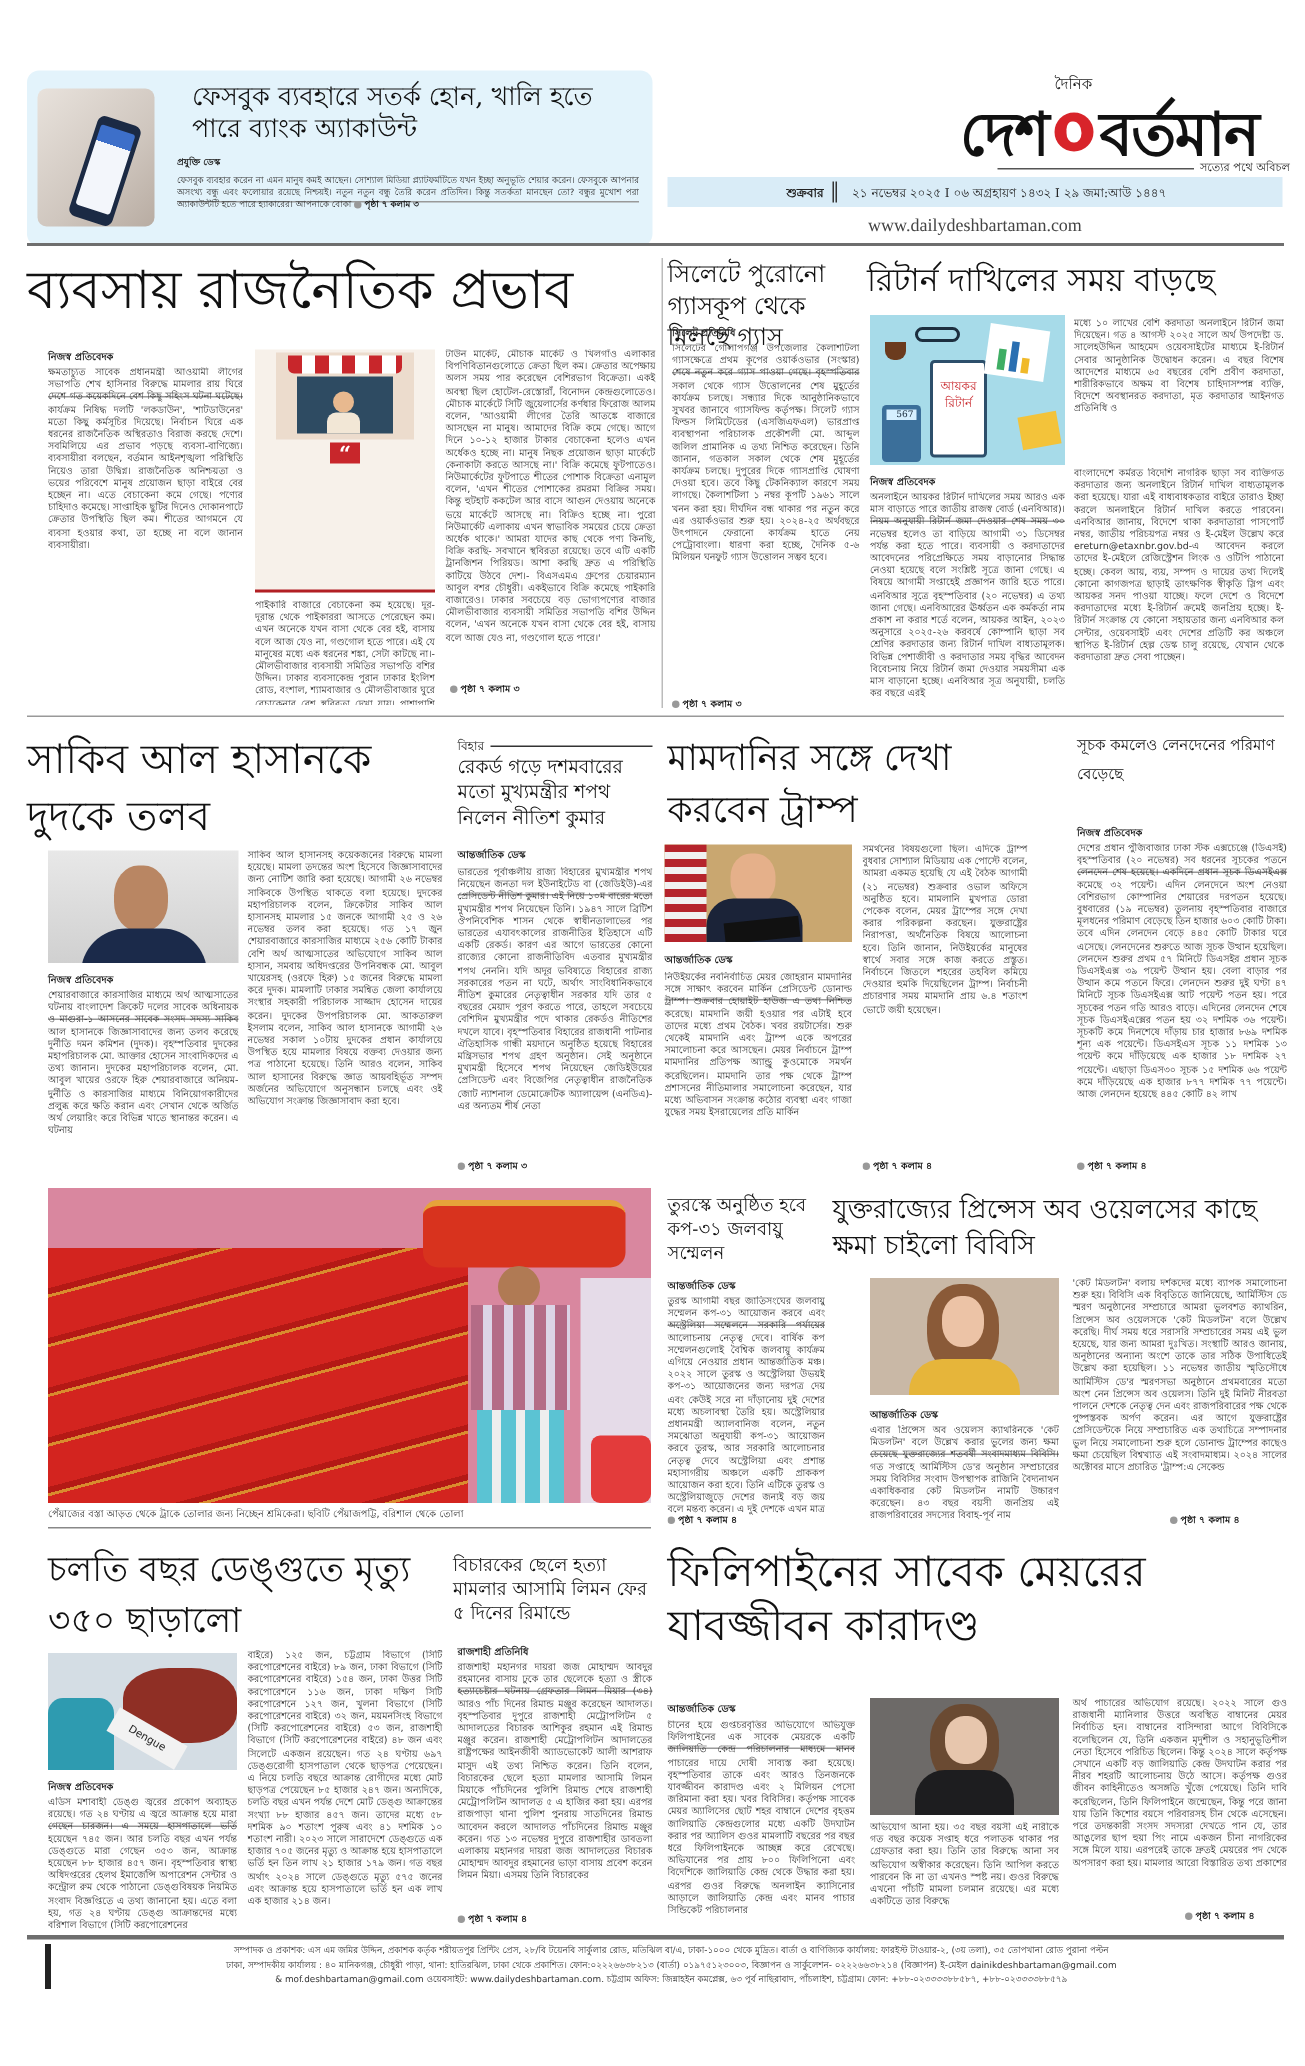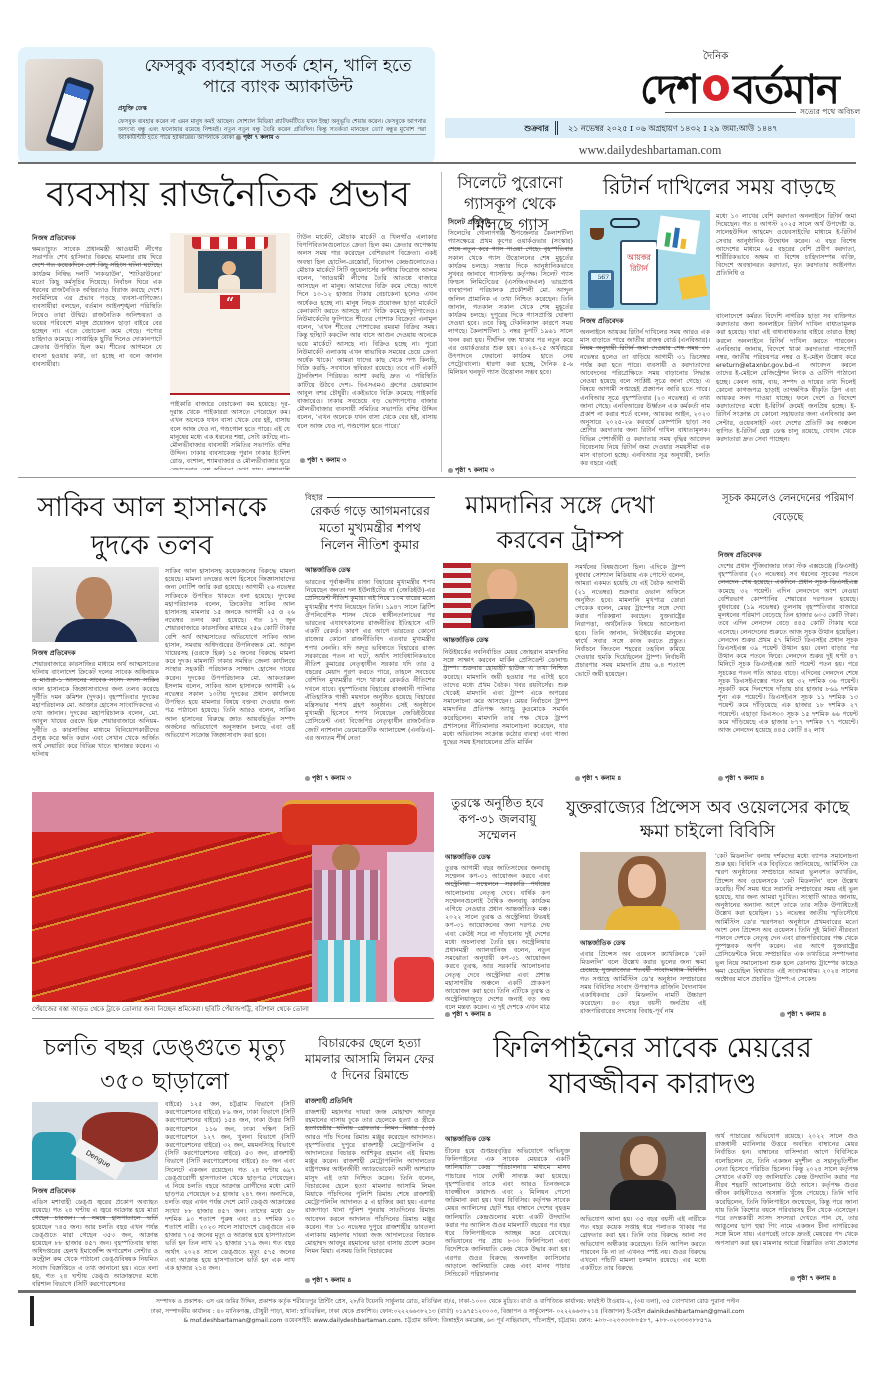--- a/index.html
+++ b/index.html
@@ -1,19 +1,19 @@
 <!DOCTYPE html>
 <html><head>
 <meta charset="utf-8">
 <style>
 *{box-sizing:border-box;margin:0;padding:0}
 html,body{width:870px;height:1377px;background:#fff;overflow:hidden}
 body{font-family:"DejaVu Serif",serif;color:#1a1a1a;position:relative}
 .abs{position:absolute}
-.hl{font-family:"DejaVu Serif",serif;font-weight:400;color:#111;text-align:center;line-height:1.15}
+.hl{font-family:"DejaVu Serif",serif;font-weight:400;color:#111;text-align:left;line-height:1.15}
 .body{font-family:"DejaVu Sans",sans-serif;font-size:6.3px;line-height:8.2px;color:#333;text-align:justify;overflow:hidden}
 .byline{font-family:"DejaVu Sans",sans-serif;font-size:6.5px;font-weight:700;color:#222;border-bottom:1.5px solid #999;padding-bottom:20px}
 .rule{height:2px;background:#6e6e6e}
 .cont{font-weight:700;color:#111}
 .cont .dot{display:inline-block;width:5px;height:5px;border-radius:50%;background:#999;margin-right:2px;vertical-align:middle}
 .img{overflow:hidden}
 .vline{width:1px;background:#bbb}
 
 .teaser{left:18px;top:47px;width:417px;height:117px;background:#e3f3fb;border-radius:8px}
 .teaser-img{left:7px;top:12px;width:78px;height:92px;border-radius:6px;background:linear-gradient(135deg,#e8e2dc,#cfc6be 60%,#b8aca2)}
@@ -115,21 +115,21 @@
   <div class="abs" style="left:22px;top:52px;width:84px;height:30px;border-radius:30px 30px 0 0;background:#1b2a4a"></div>
 </div>
 <div class="abs byline" style="left:32px;top:648px;width:127px">নিজস্ব প্রতিবেদক</div>
 <div class="abs body" style="left:32px;top:660px;width:127px;height:125px">শেয়ারবাজারে কারসাজির মাধ্যমে অর্থ আত্মসাতের ঘটনায় বাংলাদেশ ক্রিকেট দলের সাবেক অধিনায়ক ও মাগুরা-১ আসনের সাবেক সংসদ সদস্য সাকিব আল হাসানকে জিজ্ঞাসাবাদের জন্য তলব করেছে দুর্নীতি দমন কমিশন (দুদক)। বৃহস্পতিবার দুদকের মহাপরিচালক মো. আক্তার হোসেন সাংবাদিকদের এ তথ্য জানান। দুদকের মহাপরিচালক বলেন, মো. আবুল খায়ের ওরফে হিরু শেয়ারবাজারে অনিয়ম-দুর্নীতি ও কারসাজির মাধ্যমে বিনিয়োগকারীদের প্রলুব্ধ করে ক্ষতি করান এবং সেখান থেকে অর্জিত অর্থ লেয়ারিং করে বিভিন্ন খাতে স্থানান্তর করেন। এ ঘটনায়</div>
 <div class="abs body" style="left:165px;top:567px;width:130px;height:218px">সাকিব আল হাসানসহ কয়েকজনের বিরুদ্ধে মামলা হয়েছে। মামলা তদন্তের অংশ হিসেবে জিজ্ঞাসাবাদের জন্য নোটিশ জারি করা হয়েছে। আগামী ২৬ নভেম্বর সাকিবকে উপস্থিত থাকতে বলা হয়েছে। দুদকের মহাপরিচালক বলেন, ক্রিকেটার সাকিব আল হাসানসহ মামলার ১৫ জনকে আগামী ২৫ ও ২৬ নভেম্বর তলব করা হয়েছে। গত ১৭ জুন শেয়ারবাজারে কারসাজির মাধ্যমে ২৫৬ কোটি টাকার বেশি অর্থ আত্মসাতের অভিযোগে সাকিব আল হাসান, সমবায় অধিদপ্তরের উপনিবন্ধক মো. আবুল খায়েরসহ (ওরফে হিরু) ১৫ জনের বিরুদ্ধে মামলা করে দুদক। মামলাটি ঢাকার সমন্বিত জেলা কার্যালয়ে সংস্থার সহকারী পরিচালক সাজ্জাদ হোসেন দায়ের করেন। দুদকের উপপরিচালক মো. আকতারুল ইসলাম বলেন, সাকিব আল হাসানকে আগামী ২৬ নভেম্বর সকাল ১০টায় দুদকের প্রধান কার্যালয়ে উপস্থিত হয়ে মামলার বিষয়ে বক্তব্য দেওয়ার জন্য পত্র পাঠানো হয়েছে। তিনি আরও বলেন, সাকিব আল হাসানের বিরুদ্ধে জ্ঞাত আয়বহির্ভূত সম্পদ অর্জনের অভিযোগে অনুসন্ধান চলছে এবং ওই অভিযোগ সংক্রান্ত জিজ্ঞাসাবাদ করা হবে।</div>
 
 <div class="abs" style="left:305px;top:491px;width:130px;display:flex;align-items:center;gap:4px;font-size:8px;font-family:'DejaVu Sans',sans-serif">
     <span>বিহার</span>
     <span style="flex:1;height:1px;background:#333"></span>
   </div>
-<div class="abs hl" style="left:305px;top:502px;width:130px;font-size:12.5px;line-height:17px">রেকর্ড গড়ে আগমনারের মতো মুখ্যমন্ত্রীর শপথ নিলেন নীতিশ কুমার</div>
+<div class="abs hl" style="left:305px;top:502px;width:130px;font-size:12.5px;line-height:17px">রেকর্ড গড়ে দশমবারের মতো মুখ্যমন্ত্রীর শপথ নিলেন নীতিশ কুমার</div>
 <div class="abs byline" style="left:305px;top:565px;width:130px">আন্তর্জাতিক ডেস্ক</div>
 <div class="abs body" style="left:305px;top:578px;width:130px;height:196px">ভারতের পূর্বাঞ্চলীয় রাজ্য বিহারের মুখ্যমন্ত্রীর শপথ নিয়েছেন জনতা দল ইউনাইটেড বা (জেডিইউ)-এর প্রেসিডেন্ট নীতিশ কুমার। এই নিয়ে ১০ম বারের মতো মুখ্যমন্ত্রীর শপথ নিয়েছেন তিনি। ১৯৪৭ সালে ব্রিটিশ ঔপনিবেশিক শাসন থেকে স্বাধীনতালাভের পর ভারতের এযাবৎকালের রাজনীতির ইতিহাসে এটি একটি রেকর্ড। কারণ এর আগে ভারতের কোনো রাজ্যের কোনো রাজনীতিবিদ এতবার মুখ্যমন্ত্রীর শপথ নেননি। যদি অদূর ভবিষ্যতে বিহারের রাজ্য সরকারের পতন না ঘটে, অর্থাৎ সাংবিধানিকভাবে নীতিশ কুমারের নেতৃত্বাধীন সরকার যদি তার ৫ বছরের মেয়াদ পূরণ করতে পারে, তাহলে সবচেয়ে বেশিদিন মুখ্যমন্ত্রীর পদে থাকার রেকর্ডও নীতিশের দখলে যাবে। বৃহস্পতিবার বিহারের রাজধানী পাটনার ঐতিহাসিক গান্ধী ময়দানে অনুষ্ঠিত হয়েছে বিহারের মন্ত্রিসভার শপথ গ্রহণ অনুষ্ঠান। সেই অনুষ্ঠানে মুখ্যমন্ত্রী হিসেবে শপথ নিয়েছেন জেডিইউয়ের প্রেসিডেন্ট এবং বিজেপির নেতৃত্বাধীন রাজনৈতিক জোট ন্যাশনাল ডেমোক্রেটিক অ্যালায়েন্স (এনডিএ)-এর অন্যতম শীর্ষ নেতা</div>
 <div class="abs body cont" style="left:305px;top:774px;width:130px;height:10px"><span class="dot"></span><span>পৃষ্ঠা ৭ কলাম ৩</span></div>
 
 <div class="abs hl" style="left:445px;top:488px;width:230px;font-size:24px;line-height:35px">মামদানির সঙ্গে দেখা করবেন ট্রাম্প</div>
 <div class="abs img" style="left:443px;top:563px;width:125px;height:65px;background:#c9a770">
   <div class="abs" style="left:0;top:0;width:28px;height:65px;background:repeating-linear-gradient(#b5242c 0 5px,#f1f1f1 5px 10px)"></div>
   <div class="abs" style="left:44px;top:6px;width:30px;height:34px;border-radius:45%;background:#e5b08a"></div>
   <div class="abs" style="left:28px;top:36px;width:64px;height:30px;border-radius:18px 18px 0 0;background:#1b2338"></div>
   <div class="abs" style="left:40px;top:50px;width:50px;height:14px;background:#111;transform:rotate(-6deg)"></div>

